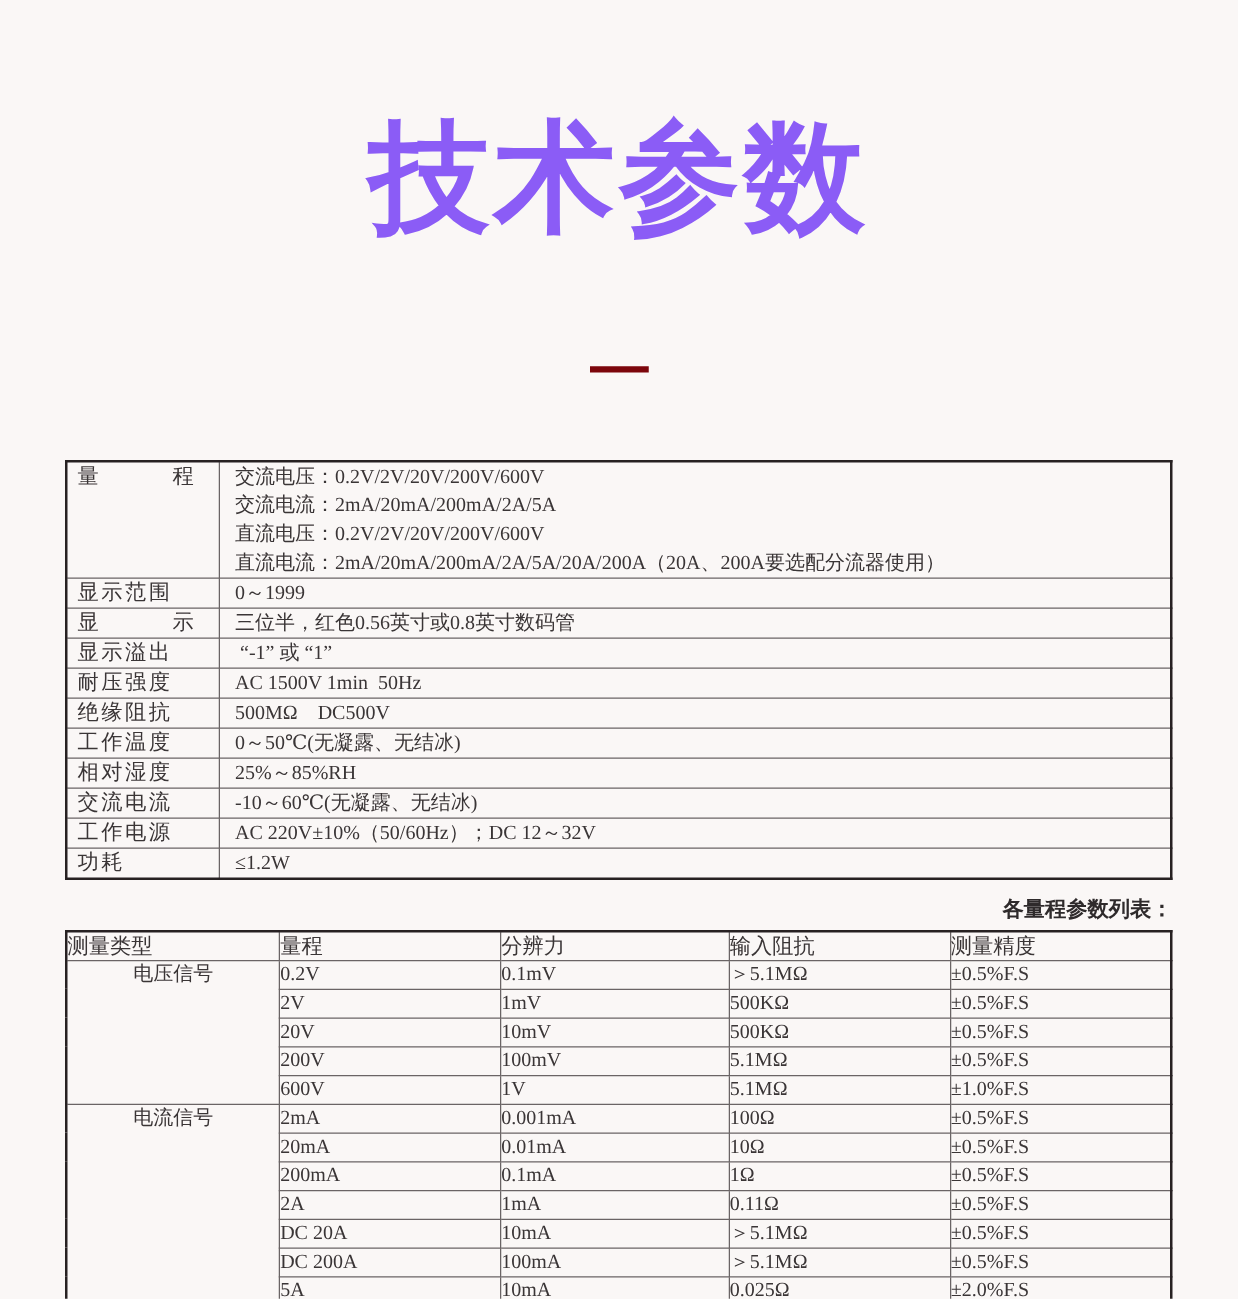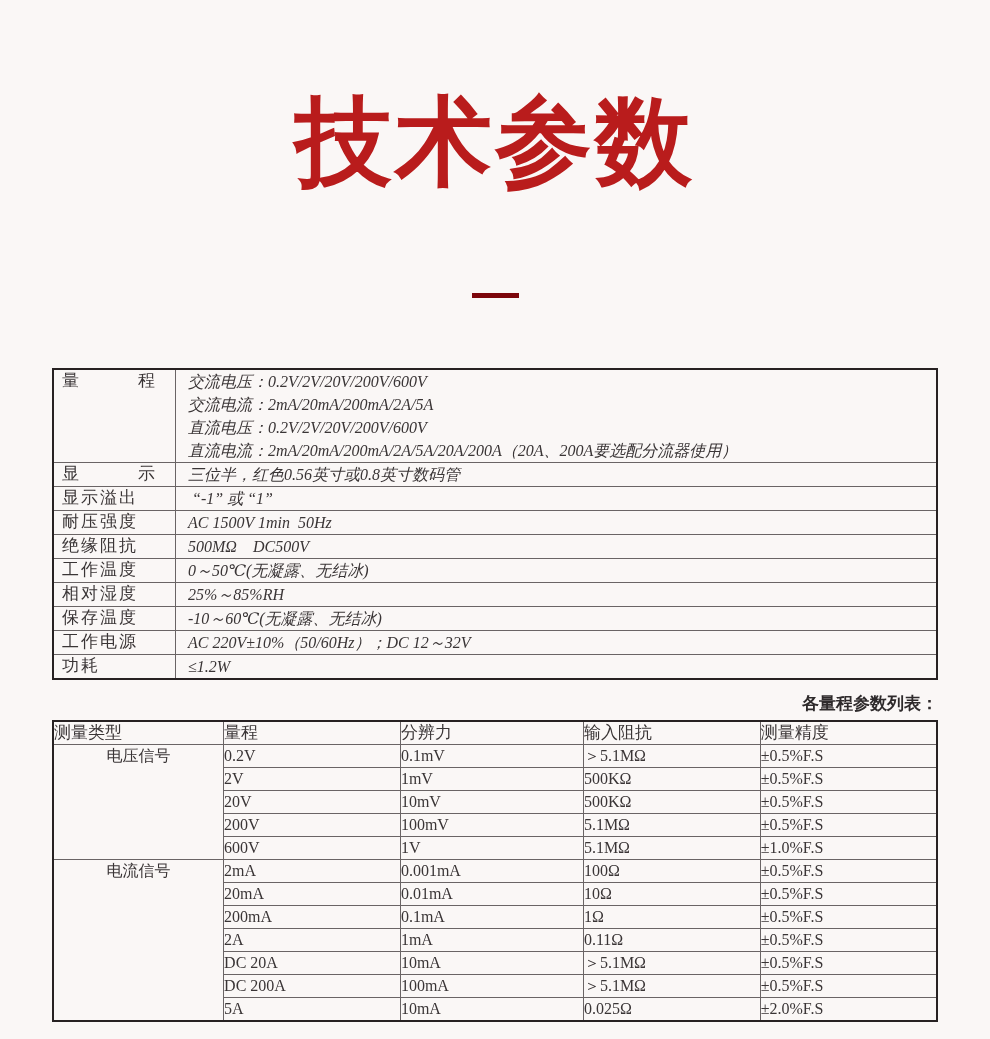--- a/index.html
+++ b/index.html
@@ -15,21 +15,21 @@
     overflow: hidden;
   }
   .page-title {
     margin-top: 86px;
     text-align: center;
     font-family: "Liberation Sans", "DejaVu Sans", sans-serif;
     font-weight: 900;
     font-size: 97px;
     line-height: 1.15;
     letter-spacing: 3px;
-    color: #b91c1c;
+    color: #8b5cf6;
   }
   .accent-dash {
     width: 47px;
     height: 5px;
     background: #7c060b;
     margin: 95px auto 0 auto;
   }
   .content {
     width: 886px;
     margin: 0 auto;
@@ -60,21 +60,20 @@
     padding-left: 8px;
     letter-spacing: 2px;
     vertical-align: top;
   }
   .spec-table td.value {
     padding-left: 12px;
     vertical-align: top;
   }
   .spec-table td.value div {
     line-height: 23px;
-    font-style: italic;
   }
   .section-label {
     margin: 12px 0 5px -12px;
     font-family: "Liberation Sans", "DejaVu Sans", sans-serif;
     font-weight: bold;
     font-size: 17px;
     color: #2e2a2b;
     text-align: right;
   }
   .range-table td {
@@ -97,20 +96,24 @@
 
 <div class="content">
 
   <table class="spec-table">
     <tbody>
         <tr>
           <td class="label">量　　　程</td>
           <td class="value"><div>交流电压：0.2V/2V/20V/200V/600V</div><div>交流电流：2mA/20mA/200mA/2A/5A</div><div>直流电压：0.2V/2V/20V/200V/600V</div><div>直流电流：2mA/20mA/200mA/2A/5A/20A/200A（20A、200A要选配分流器使用）</div></td>
         </tr>
         <tr>
+          <td class="label">显示范围</td>
+          <td class="value"><div>0～1999</div></td>
+        </tr>
+        <tr>
           <td class="label">显　　　示</td>
           <td class="value"><div>三位半，红色0.56英寸或0.8英寸数码管</div></td>
         </tr>
         <tr>
           <td class="label">显示溢出</td>
           <td class="value"><div> “-1” 或 “1”</div></td>
         </tr>
         <tr>
           <td class="label">耐压强度</td>
           <td class="value"><div>AC 1500V 1min  50Hz</div></td>
@@ -121,21 +124,21 @@
         </tr>
         <tr>
           <td class="label">工作温度</td>
           <td class="value"><div>0～50℃(无凝露、无结冰)</div></td>
         </tr>
         <tr>
           <td class="label">相对湿度</td>
           <td class="value"><div>25%～85%RH</div></td>
         </tr>
         <tr>
-          <td class="label">保存温度</td>
+          <td class="label">交流电流</td>
           <td class="value"><div>-10～60℃(无凝露、无结冰)</div></td>
         </tr>
         <tr>
           <td class="label">工作电源</td>
           <td class="value"><div>AC 220V±10%（50/60Hz）；DC 12～32V</div></td>
         </tr>
         <tr>
           <td class="label">功耗</td>
           <td class="value"><div>≤1.2W</div></td>
         </tr>

